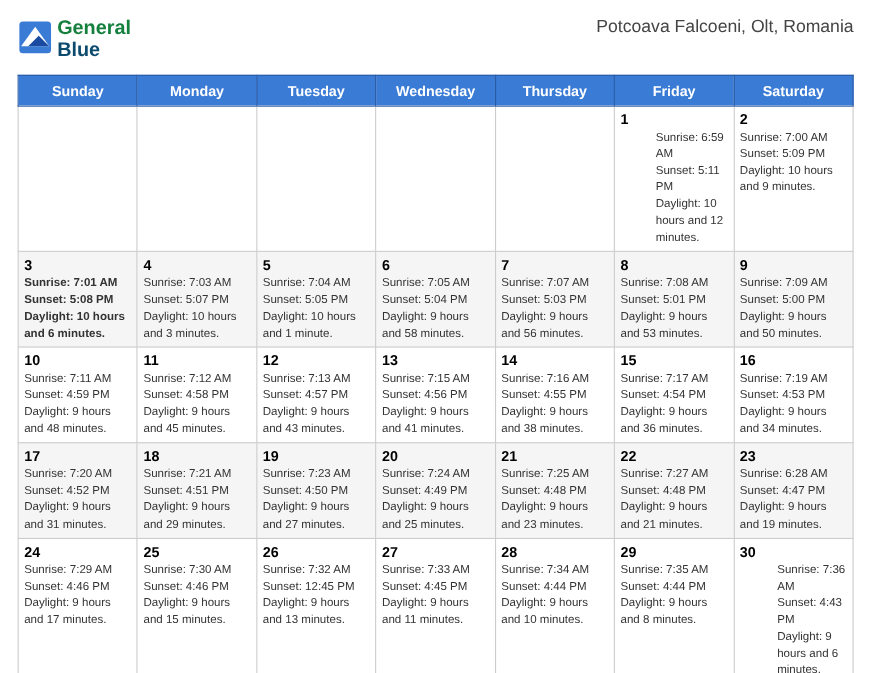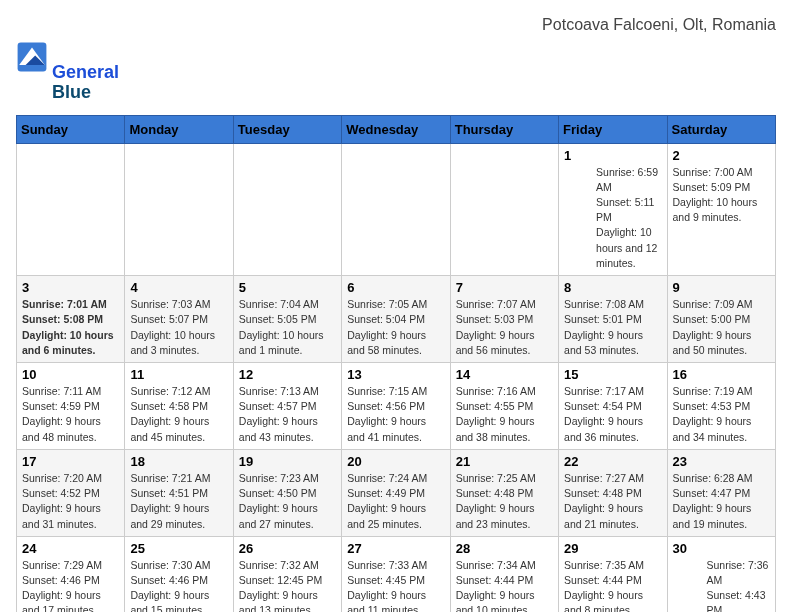--- a/index.html
+++ b/index.html
@@ -20,21 +20,21 @@
       display: flex;
       align-items: center;
     }
     .logo-text {
       display: flex;
       flex-direction: column;
       font-size: 18px;
       font-weight: bold;
       line-height: 1.1;
     }
-    .logo-text span:first-child { color: #1d4ed8; margin-top: 47px; }
+    .logo-text span:first-child { color: #15803d; }
     .logo-text span:last-child { color: #0c4a6e; }
     .logo-icon {
       width: 32px;
       height: 32px;
       margin-right: 4px;
       position: relative;
       top: -2px;
     }
     .title-area {
       text-align: right;
@@ -48,25 +48,25 @@
       font-size: 16px;
       color: #444;
     }
     table {
       width: 100%;
       border-collapse: collapse;
       font-size: 11px;
     }
     thead tr th {
       background: #3a7bd5;
-      color: #000000;
+      color: #ffffff;
       font-size: 13px;
       font-weight: bold;
       padding: 6px 4px;
-      text-align: left;
+      text-align: center;
       border: 1px solid #2a5ba5;
     }
     tbody tr td {
       border: 1px solid #ccc;
       padding: 4px 5px;
       vertical-align: top;
       width: calc(100% / 7);
       height: 80px;
       background: #fff;
     }

